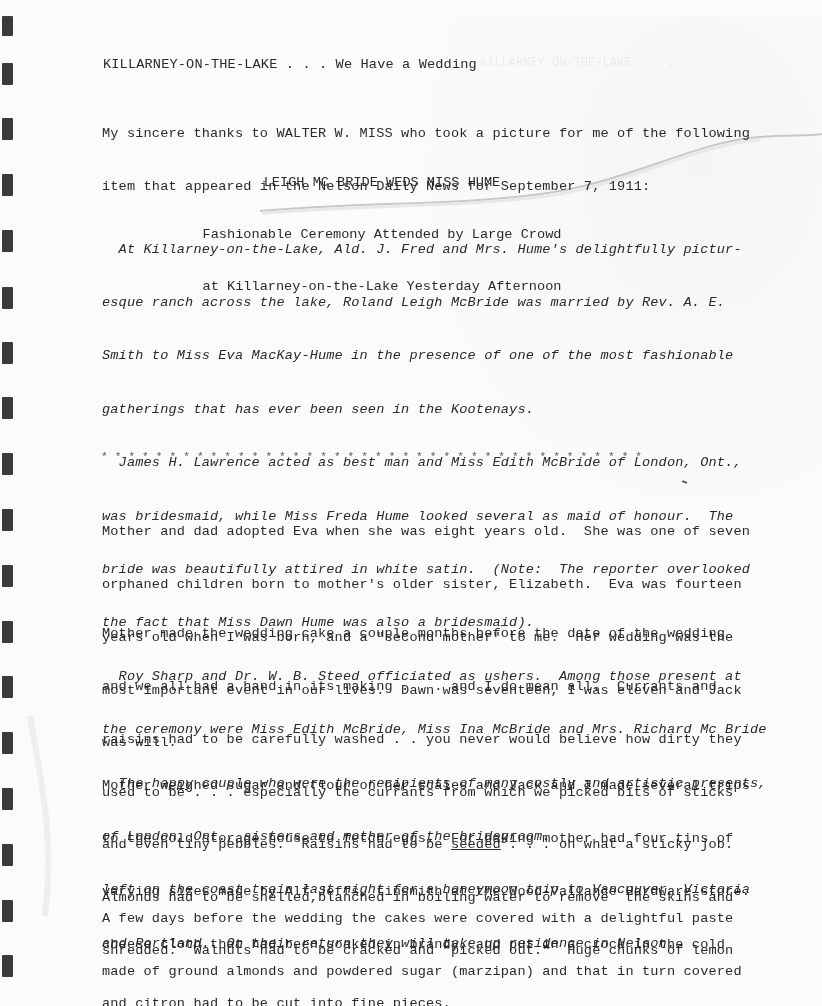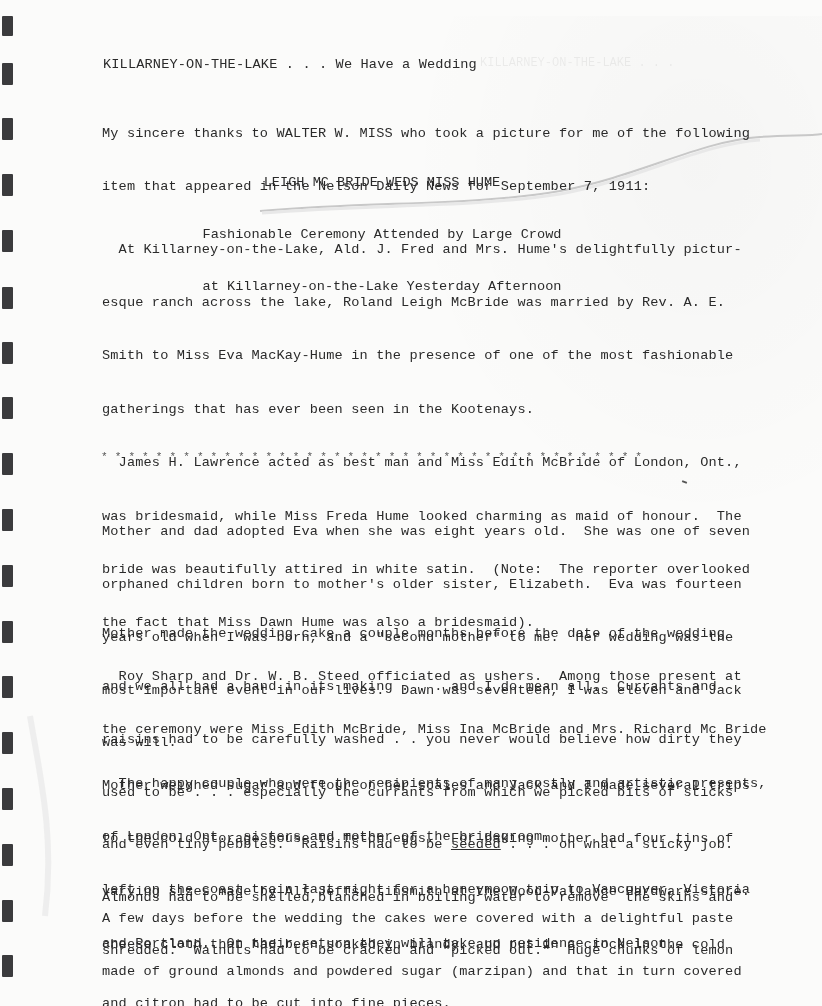--- a/index.html
+++ b/index.html
@@ -72,20 +72,21 @@
     }
     .headline div {
       position: relative;
     }
     .h1 { left: -11px; }
     .h2 { left: -11px; }
     .h3 { left: -11px; }
     .article {
       top: 189px;
       line-height: 17.8px;
+      font-style: italic;
     }
     .separator {
       position: absolute;
       top: 435px;
       left: 101px;
       font-size: 11px;
       letter-spacing: 7.1px;
       color: #555;
       white-space: pre;
     }
@@ -155,21 +156,21 @@
     <div class="h2">Fashionable Ceremony Attended by Large Crowd</div>
     <div class="h3">at Killarney-on-the-Lake Yesterday Afternoon</div>
   </div>
 
   <div class="text-block article">
     <div>  At Killarney-on-the-Lake, Ald. J. Fred and Mrs. Hume's delightfully pictur-</div>
     <div>esque ranch across the lake, Roland Leigh McBride was married by Rev. A. E.</div>
     <div>Smith to Miss Eva MacKay-Hume in the presence of one of the most fashionable</div>
     <div>gatherings that has ever been seen in the Kootenays.</div>
     <div>  James H. Lawrence acted as best man and Miss Edith McBride of London, Ont.,</div>
-    <div>was bridesmaid, while Miss Freda Hume looked charming as maid of honour.  The</div>
+    <div>was bridesmaid, while Miss Freda Hume looked several as maid of honour.  The</div>
     <div>bride was beautifully attired in white satin.  (Note:  The reporter overlooked</div>
     <div>the fact that Miss Dawn Hume was also a bridesmaid).</div>
     <div>  Roy Sharp and Dr. W. B. Steed officiated as ushers.  Among those present at</div>
     <div>the ceremony were Miss Edith McBride, Miss Ina McBride and Mrs. Richard Mc Bride</div>
     <div>  The happy couple who were the recipients of many costly and artistic presents,</div>
     <div>of London, Ont., sisters and mother of the bridegroom.</div>
     <div>left on the coast train last night for a honeymoon trip to Vancouver, Victoria</div>
     <div>and Portland.  On their return they will take up residence in Nelson.</div>
   </div>
 

